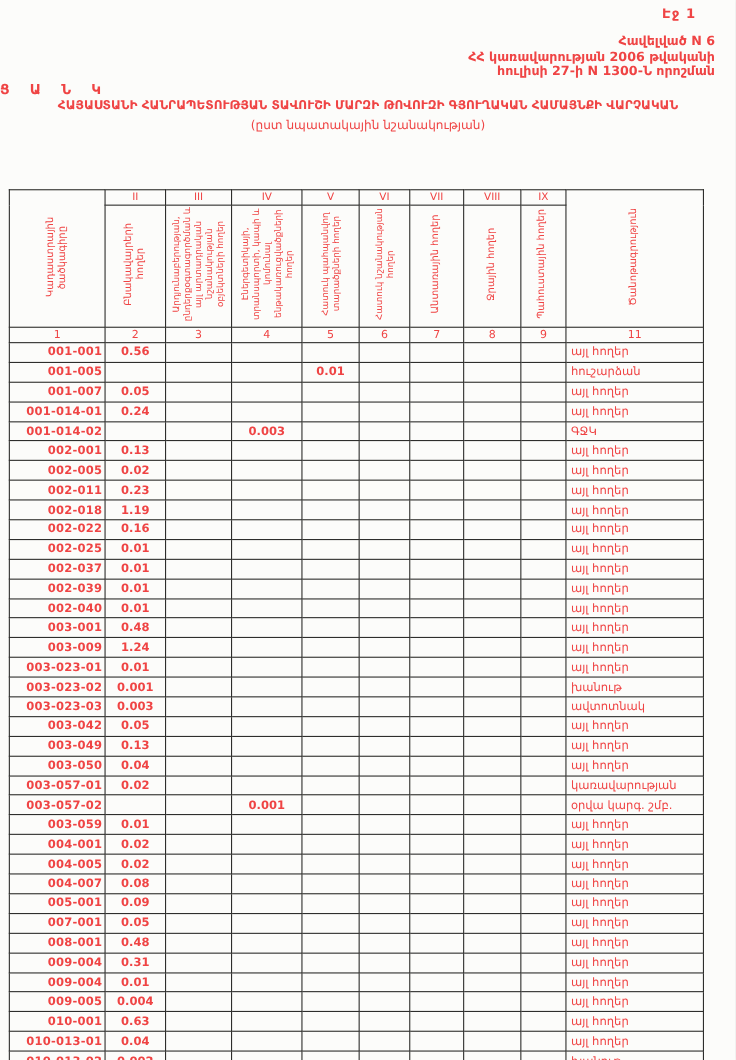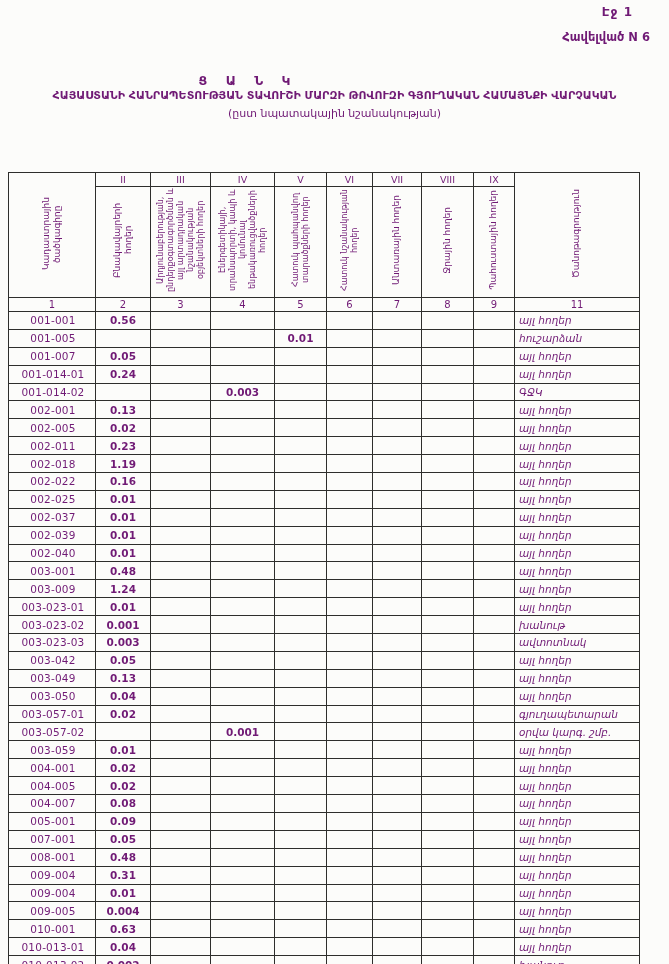--- a/index.html
+++ b/index.html
@@ -1,35 +1,35 @@
 <!DOCTYPE html>
 <html><head>
 <meta charset="utf-8">
 <style>
   html,body{margin:0;padding:0;background:#e8e8e6;}
   .page{
     position:relative;
     width:669px;height:964px;
     background:#fcfcfa;
     font-family:"DejaVu Sans",sans-serif;
-    color:#701a75;
+    color:#ef4444;
     overflow:hidden;
     box-shadow:0 0 4px rgba(0,0,0,.3);
   }
   .page-num{
     position:absolute;top:5px;right:36px;
     font-size:12px;font-weight:bold;letter-spacing:1px;
   }
   .appendix{
     position:absolute;top:31px;left:340px;width:310px;
     text-align:right;font-size:11.5px;font-weight:bold;line-height:13.5px;
   }
   .cank{
     position:absolute;top:73px;left:0;width:496px;
-    text-align:center;font-size:12.5px;font-weight:bold;letter-spacing:7px;
+    text-align:left;font-size:12.5px;font-weight:bold;letter-spacing:7px;
   }
   .titles{
     position:absolute;top:89px;left:0;width:669px;text-align:center;
   }
   .titles .tl{font-size:11px;font-weight:bold;line-height:14.5px;}
   .titles .sub{font-size:11px;font-weight:normal;line-height:15px;margin-top:2px;}
   table.land{
     position:absolute;top:172px;left:8px;
     border-collapse:collapse;table-layout:fixed;
     background:#fcfcfa;
@@ -47,33 +47,35 @@
     display:inline-block;
     writing-mode:vertical-rl;
     transform:rotate(180deg);
     font-size:8px;line-height:1.25;
     max-height:104px;
     white-space:normal;
     text-align:center;
   }
   .rot.big{font-size:9px;}
   tbody td{height:16.9px;font-size:10.5px;}
-  tbody td.code{text-align:center;padding-left:4px;font-weight:400;letter-spacing:.2px;}
+  tbody td.code{text-align:right;padding-left:4px;font-weight:700;letter-spacing:.2px;}
   tbody td.val{text-align:center;font-weight:600;}
-  tbody td.note{text-align:left;padding-left:4px;position:relative;font-weight:normal;font-style:italic;}
+  tbody td.note{text-align:left;padding-left:4px;position:relative;font-weight:normal;}
 </style>
 </head>
 <body>
 
 <div class="page">
 
   <div class="page-num">Էջ 1</div>
 
   <div class="appendix">
     <div>Հավելված N 6</div>
+    <div>ՀՀ կառավարության 2006 թվականի</div>
+    <div>հուլիսի 27-ի N 1300-Ն որոշման</div>
   </div>
 
   <div class="cank">Ց Ա Ն Կ</div>
 
   <div class="titles">
     <div class="tl">ՀԱՅԱՍՏԱՆԻ ՀԱՆՐԱՊԵՏՈՒԹՅԱՆ ՏԱՎՈՒՇԻ ՄԱՐԶԻ ԹՈՎՈՒԶԻ ԳՅՈՒՂԱԿԱՆ ՀԱՄԱՅՆՔԻ ՎԱՐՉԱԿԱՆ</div>
     <div class="sub">(ըստ նպատակային նշանակության)</div>
   </div>
 
   <table class="land">
@@ -397,21 +399,21 @@
         <tr>
           <td class="code">003-057-01</td>
           <td class="val">0.02</td>
           <td class="val"></td>
           <td class="val"></td>
           <td class="val"></td>
           <td class="val"></td>
           <td class="val"></td>
           <td class="val"></td>
           <td class="val"></td>
-          <td class="note">գյուղապետարան</td>
+          <td class="note">կառավարության</td>
         </tr>
         <tr>
           <td class="code">003-057-02</td>
           <td class="val"></td>
           <td class="val"></td>
           <td class="val">0.001</td>
           <td class="val"></td>
           <td class="val"></td>
           <td class="val"></td>
           <td class="val"></td>

